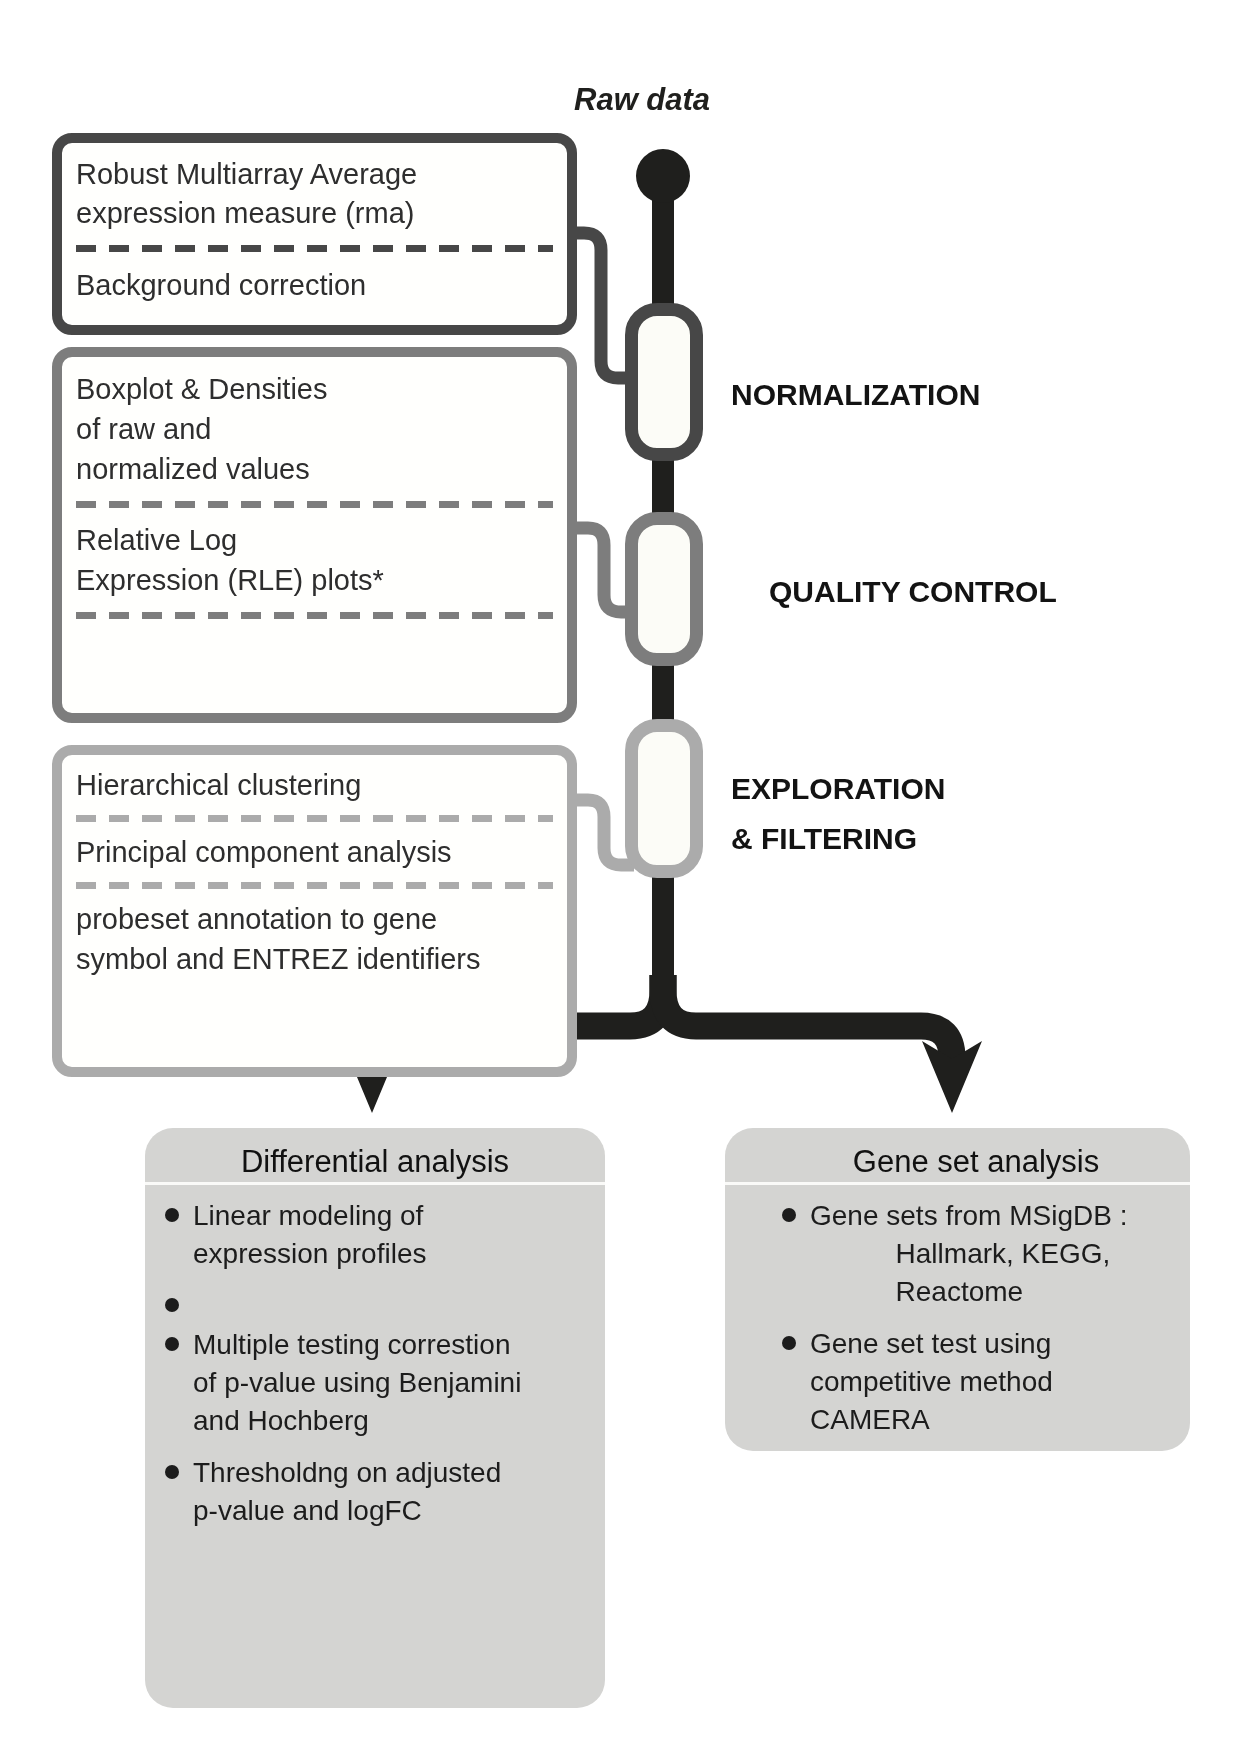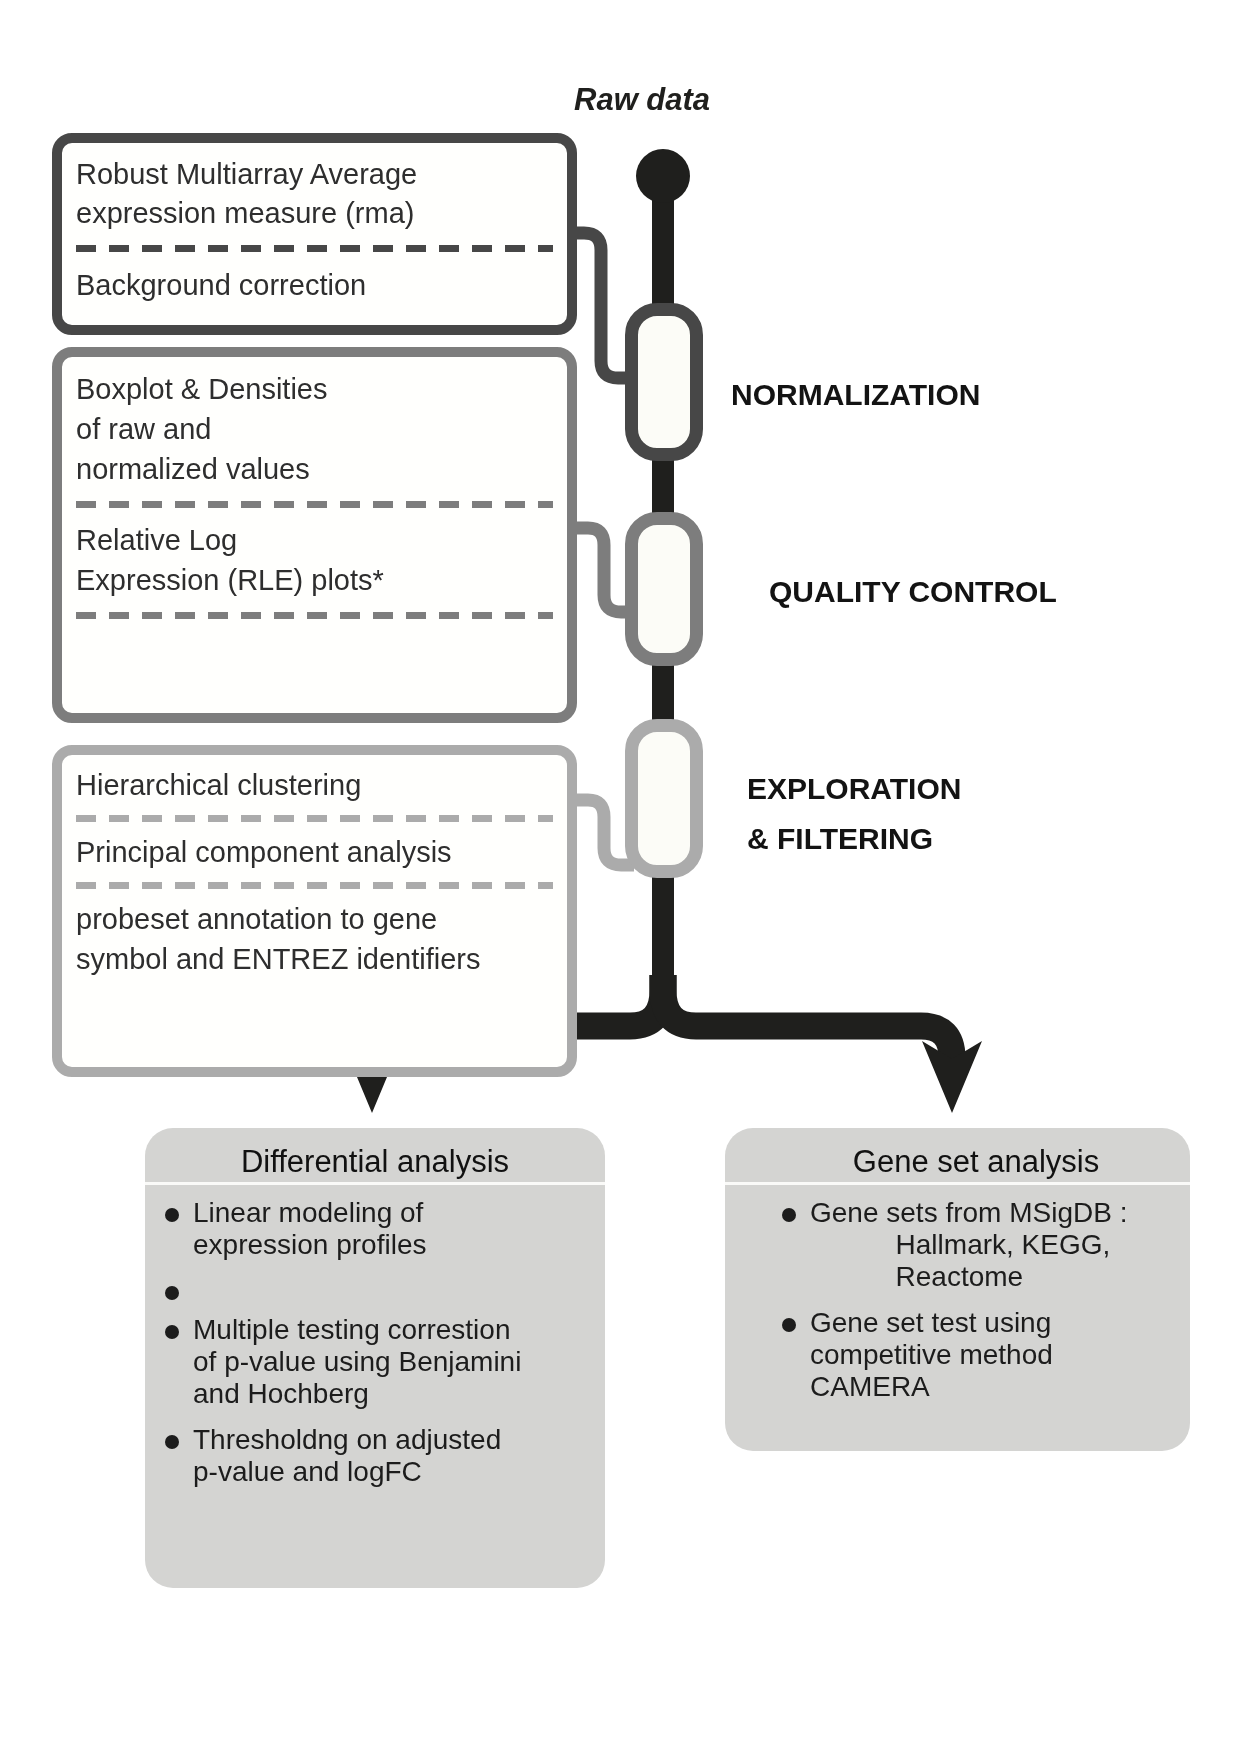--- a/index.html
+++ b/index.html
@@ -31,42 +31,42 @@
   
   .pill{left:625px;width:78px;border-radius:32px;background:var(--pill_fill);box-sizing:border-box;z-index:3;}
   #pill-0{top:303px;height:158px;border:13px solid var(--stage1);}
   #pill-1{top:512px;height:154px;border:13px solid var(--stage2);}
   #pill-2{top:719px;height:159px;border:13px solid var(--stage3);}
 
   
   .stage-label{left:731px;font-size:30px;font-weight:bold;line-height:50px;color:#131313;white-space:pre-wrap;}
   #stage-label-0{top:370px;}
   #stage-label-1{top:567px;margin-left:38px;}
-  #stage-label-2{top:764px;margin-left:16px;}
+  #stage-label-2{top:764px;}
 
   
   #wires{left:0;top:0;width:1240px;height:1753px;z-index:2;pointer-events:none;}
   .conn{fill:none;stroke-width:13px;}
   .conn.k1{stroke:var(--stage1);}
   .conn.k2{stroke:var(--stage2);}
   .conn.k3{stroke:var(--stage3);}
   .branch{fill:none;stroke:var(--ink);stroke-width:27px;}
   .arrowhead{fill:var(--ink);stroke:none;}
 
   
   .panel{background:var(--panel);border-radius:28px;box-sizing:border-box;z-index:3;}
-  #panel-0{left:145px;top:1128px;width:460px;height:460px;}
+  #panel-0{left:145px;top:1128px;width:460px;height:580px;}
   #panel-1{left:725px;top:1128px;width:465px;height:323px;padding-left:37px;}
   .panel-title{height:54px;display:flex;align-items:flex-end;justify-content:center;
     font-size:31px;color:#111;padding-bottom:2px;box-sizing:border-box;}
   .panel-sep{position:absolute;left:0;right:0;top:54px;height:3px;background:var(--sep);}
   .bullet-list{padding:15px 6px 0 20px;}
   .bullet-row{display:flex;margin-bottom:14px;}
   .bullet-dot{flex:0 0 14px;width:14px;height:14px;border-radius:50%;background:#1c1c1c;margin:11px 14px 0 0;}
-  .bullet-text{font-size:28px;line-height:32px;color:#1c1c1c;white-space:pre-wrap;}
+  .bullet-text{font-size:28px;line-height:38px;color:#1c1c1c;white-space:pre-wrap;}
 </style>
 </head>
 <body>
 
 <div id="canvas">
 
   <div class="abs" id="spine"></div>
   <div class="abs" id="raw-dot"></div>
   <div class="abs" id="raw-label">Raw data</div>
 

